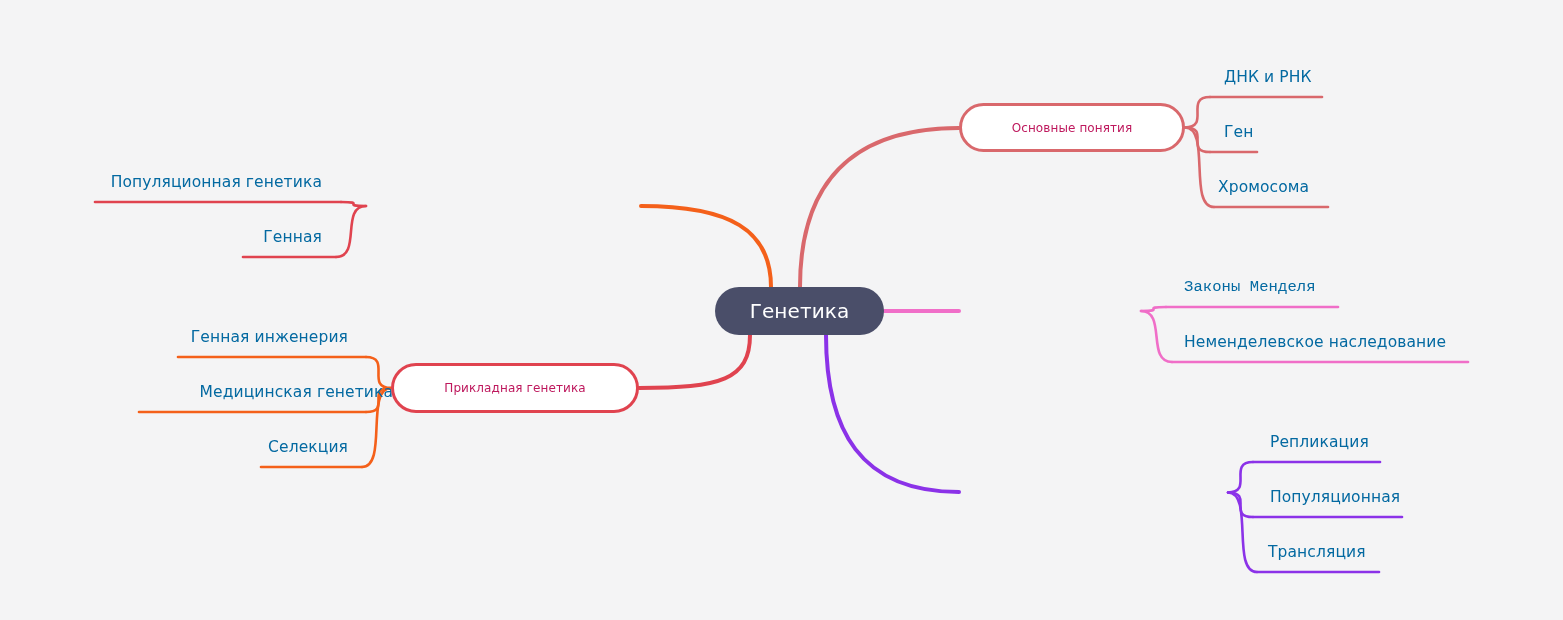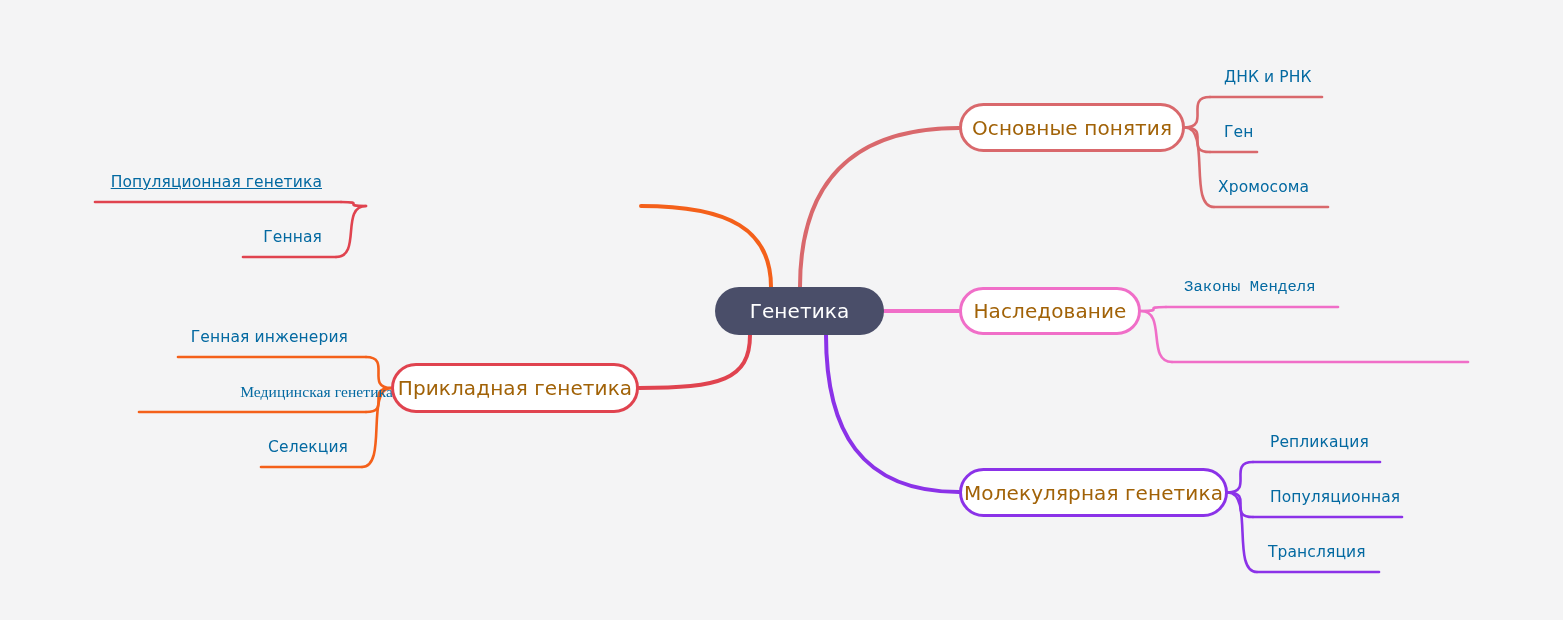--- a/index.html
+++ b/index.html
@@ -32,22 +32,22 @@
     position: absolute;
     box-sizing: border-box;
     display: flex;
     align-items: center;
     justify-content: center;
     background: #ffffff;
     border-radius: 26px;
     white-space: nowrap;
   }
   .node-label {
-    font-size: 20px;
-    color: #a16207;
+    font-size: 12px;
+    color: #be185d;
     letter-spacing: 0.1px;
   }
   .node-root {
     background: #4a4e69;
     border: none;
     border-radius: 26px;
   }
   .node-root .node-label {
     color: #ffffff;
     font-size: 20px;
@@ -103,33 +103,28 @@
       <path d="M 391 388 C 365 388, 388 467, 362 467" fill="none" stroke="#f4601a" stroke-width="2.6" stroke-linecap="round"></path>
       <line x1="261" y1="467" x2="362" y2="467" stroke="#f4601a" stroke-width="2.6" stroke-linecap="round"></line>
     </svg>
 <div class="leaf leaf-right" style="left: 1224px; top: 68px;">ДНК и РНК</div>
     <div class="leaf leaf-right" style="left: 1224px; top: 123px;">Ген</div>
     <div class="leaf leaf-right" style="left: 1218px; top: 178px;">Хромосома</div>
     <div class="node branch-node" style="left: 959px; top: 103px; width: 226px; height: 49px; border-color: rgb(217, 104, 108);">
       <span class="node-label">Основные понятия</span>
     </div>
     <div class="leaf leaf-right" style="left: 1184px; top: 278px; font-family: Liberation Mono, monospace;">Законы Менделя</div>
-    <div class="node branch-node" style="left: 959px; top: 287px; width: 182px; height: 48px; border-color: rgb(240, 110, 200);">
-      <span class="node-label">Наследование</span>
-    </div>
+    <div class="leaf leaf-right" style="left: 1184px; top: 333px;">Неменделевское наследование</div>
     <div class="leaf leaf-right" style="left: 1270px; top: 433px;">Репликация</div>
     <div class="leaf leaf-right" style="left: 1270px; top: 488px;">Популяционная</div>
     <div class="leaf leaf-right" style="left: 1268px; top: 543px;">Трансляция</div>
-    <div class="node branch-node" style="left: 959px; top: 468px; width: 269px; height: 49px; border-color: rgb(139, 50, 232);">
-      <span class="node-label">Молекулярная генетика</span>
-    </div>
-    <div class="leaf leaf-left" style="right: 1241px; top: 173px; text-decoration: underline;">Популяционная генетика</div>
+    <div class="leaf leaf-left" style="right: 1241px; top: 173px;">Популяционная генетика</div>
     <div class="leaf leaf-left" style="right: 1241px; top: 228px;">Генная</div>
     <div class="leaf leaf-left" style="right: 1215px; top: 328px; margin-left: 28px;">Генная инженерия</div>
-    <div class="leaf leaf-left" style="right: 1170px; top: 383px; font-family: Liberation Serif, serif;">Медицинская генетика</div>
+    <div class="leaf leaf-left" style="right: 1170px; top: 383px;">Медицинская генетика</div>
     <div class="leaf leaf-left" style="right: 1215px; top: 438px;">Селекция</div>
     <div class="node node-root" style="left: 715px; top: 287px; width: 169px; height: 48px; background: rgb(74, 78, 105);">
       <span class="node-label" style="color: rgb(255, 255, 255);">Генетика</span>
     </div>
     <div class="node branch-node" style="left: 391px; top: 363px; width: 248px; height: 50px; border-color: rgb(224, 67, 79);">
       <span class="node-label">Прикладная генетика</span>
     </div>
   </div>
 
 </body></html>

